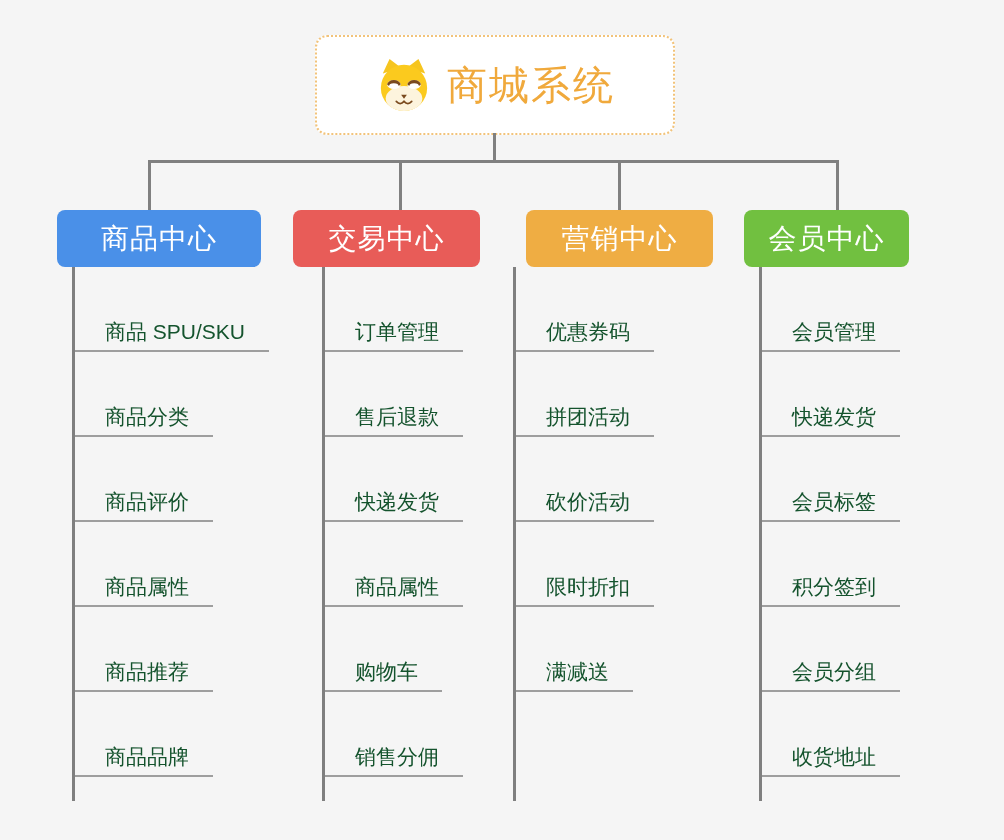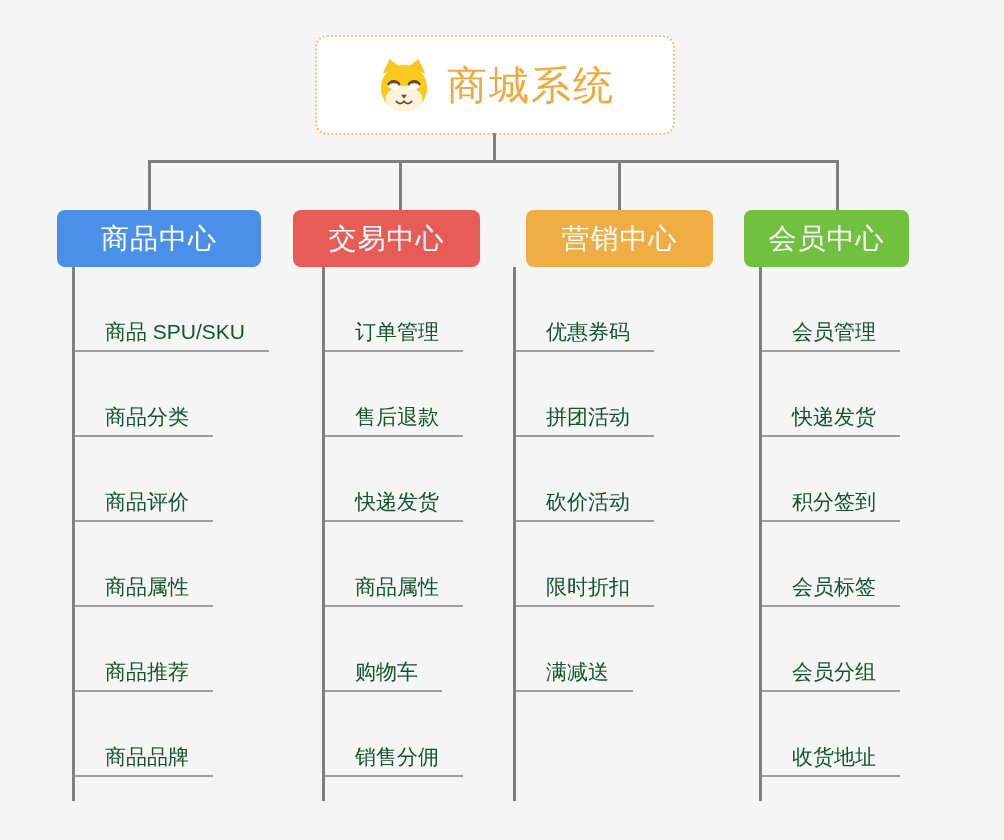--- a/index.html
+++ b/index.html
@@ -109,19 +109,19 @@
   <div class="branch-col c3">
       <div class="child-item">优惠券码</div>
       <div class="child-item">拼团活动</div>
       <div class="child-item">砍价活动</div>
       <div class="child-item">限时折扣</div>
       <div class="child-item">满减送</div>
     </div>
   <div class="branch-col c4">
       <div class="child-item">会员管理</div>
       <div class="child-item">快递发货</div>
+      <div class="child-item">会员标签</div>
       <div class="child-item">积分签到</div>
-      <div class="child-item">会员标签</div>
       <div class="child-item">会员分组</div>
       <div class="child-item">收货地址</div>
     </div>
 
 </div>
 
 </body></html>

